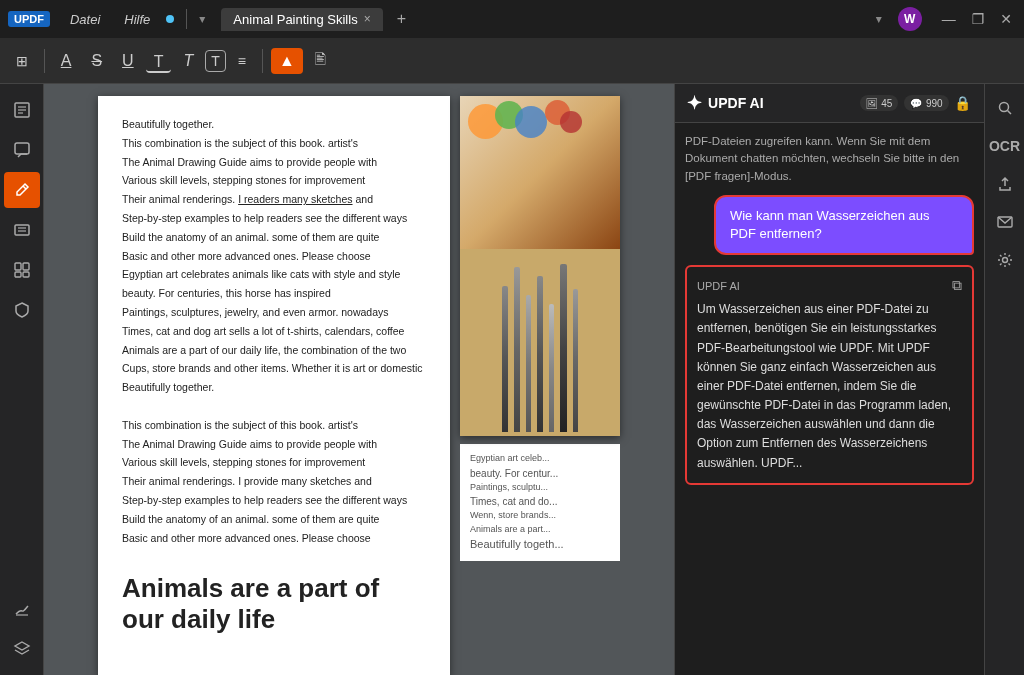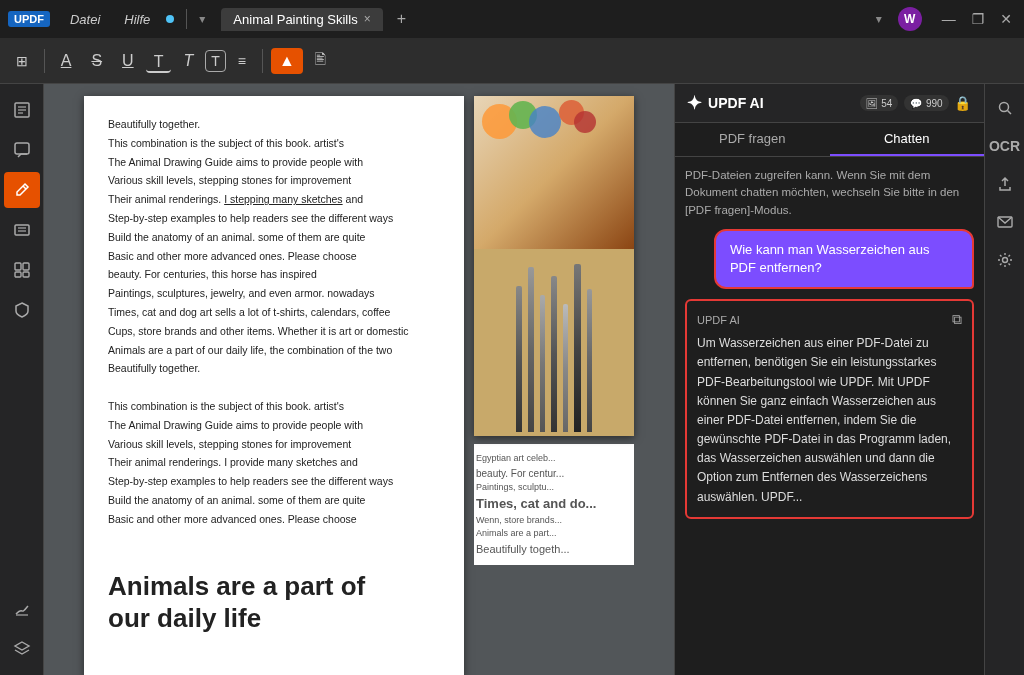--- a/index.html
+++ b/index.html
@@ -67,35 +67,35 @@
     #pdf-area {
       flex: 1; background: #525659; overflow: hidden;
       display: flex; flex-direction: column;
     }
     #pdf-scroll {
       flex: 1; overflow-y: auto; overflow-x: hidden;
       display: flex; justify-content: center; padding: 12px;
       gap: 10px;
     }
     .pdf-page {
-      background: white; width: 380px; min-height: 580px;
+      background: white; width: 352px; min-height: 580px;
       box-shadow: 0 2px 8px rgba(0,0,0,0.5);
       padding: 20px 24px; font-size: 10.5px; line-height: 1.6;
       color: #222; flex-shrink: 0;
     }
     .pdf-page p { margin-bottom: 2px; }
-    .pdf-page .heading { font-size: 26px; font-weight: bold; margin-top: 25px; line-height: 1.2; }
+    .pdf-page .heading { font-size: 26px; font-weight: bold; margin-top: 8px; line-height: 1.2; }
     .pdf-page .underline-text { text-decoration: underline; }
     .pdf-image-block {
       width: 160px; min-height: 340px; background: #ddd;
       flex-shrink: 0; box-shadow: 0 2px 8px rgba(0,0,0,0.5);
       overflow: hidden; position: relative;
     }
     .caption-area {
-      background: white; padding: 8px 2px; font-size: 9.5px;
+      background: white; padding: 8px 10px; font-size: 9.5px;
       color: #333; line-height: 1.5;
     }
 
     
     #ai-panel {
       width: 310px; background: #1e1e1e;
       display: flex; flex-direction: column;
       border-left: 1px solid #444;
     }
     #ai-header {
@@ -268,29 +268,30 @@
   </div>
 
   <div id="pdf-area">
     <div id="pdf-scroll">
 
       <div class="pdf-page">
         <p>Beautifully together.</p>
         <p>This combination is the subject of this book. artist's</p>
         <p>The Animal Drawing Guide aims to provide people with</p>
         <p>Various skill levels, stepping stones for improvement</p>
-        <p>Their animal renderings. <span class="underline-text">I stepping many sketches</span> and</p>
+        <p>Their animal renderings. <span class="underline-text">I readers many sketches</span> and</p>
         <p>Step-by-step examples to help readers see the different ways</p>
         <p>Build the anatomy of an animal. some of them are quite</p>
         <p>Basic and other more advanced ones. Please choose</p>
+        <p>Egyptian art celebrates animals like cats with style and style</p>
         <p>beauty. For centuries, this horse has inspired</p>
         <p>Paintings, sculptures, jewelry, and even armor. nowadays</p>
         <p>Times, cat and dog art sells a lot of t-shirts, calendars, coffee</p>
+        <p>Animals are a part of our daily life, the combination of the two</p>
         <p>Cups, store brands and other items. Whether it is art or domestic</p>
-        <p>Animals are a part of our daily life, the combination of the two</p>
         <p>Beautifully together.</p>
         <p>&nbsp;</p>
         <p>This combination is the subject of this book. artist's</p>
         <p>The Animal Drawing Guide aims to provide people with</p>
         <p>Various skill levels, stepping stones for improvement</p>
         <p>Their animal renderings. I provide many sketches and</p>
         <p>Step-by-step examples to help readers see the different ways</p>
         <p>Build the anatomy of an animal. some of them are quite</p>
         <p>Basic and other more advanced ones. Please choose</p>
         <p>&nbsp;</p>
@@ -315,52 +316,48 @@
             <div style="width:6px;height:85%;background:linear-gradient(to bottom,#888,#555,#333);border-radius:2px 2px 0 0;"></div>
             <div style="width:5px;height:70%;background:linear-gradient(to bottom,#bbb,#888,#666);border-radius:2px 2px 0 0;"></div>
             <div style="width:7px;height:92%;background:linear-gradient(to bottom,#777,#444,#222);border-radius:2px 2px 0 0;"></div>
             <div style="width:5px;height:78%;background:linear-gradient(to bottom,#999,#666,#444);border-radius:2px 2px 0 0;"></div>
           </div>
         </div>
         <div class="caption-area" style="width:160px;">
           <p style="font-size:9px;color:#555;">Egyptian art celeb...</p>
           <p style="font-size:10px;color:#555;">beauty. For centur...</p>
           <p style="font-size:9px;color:#555;">Paintings, sculptu...</p>
-          <p style="font-size:13px;color:#555;font-weight:bold;">Times, cat and do...</p>
+          <p style="font-size:10px;color:#555;">Times, cat and do...</p>
           <p style="font-size:9px;color:#555;">Wenn, store brands...</p>
           <p style="font-size:9px;color:#555;">Animals are a part...</p>
           <p style="font-size:11px;color:#555;">Beautifully togeth...</p>
         </div>
       </div>
     </div>
   </div>
 
   <div id="ai-panel">
     <div id="ai-header">
       <div class="ai-logo">
         <span class="ai-logo-icon">✦</span>
         <span>UPDF AI</span>
       </div>
       <div class="ai-badges">
         <div class="ai-badge">
           <span>🖼</span>
-          <span>54</span>
+          <span>45</span>
         </div>
         <div class="ai-badge">
           <span>💬</span>
           <span>990</span>
         </div>
         <span class="ai-lock">🔒</span>
       </div>
     </div>
 
-    <div id="ai-tabs">
-      <div class="ai-tab">PDF fragen</div>
-      <div class="ai-tab active">Chatten</div>
-    </div>
 
     <div id="ai-messages">
       <div class="ai-system-msg">PDF-Dateien zugreifen kann. Wenn Sie mit dem Dokument chatten möchten, wechseln Sie bitte in den [PDF fragen]-Modus.</div>
 
       <div class="ai-user-bubble">Wie kann man Wasserzeichen aus PDF entfernen?</div>
 
       <div class="ai-response-block">
         <div class="ai-response-label">
           <span>UPDF AI</span>
           <span class="copy-icon">⧉</span>

